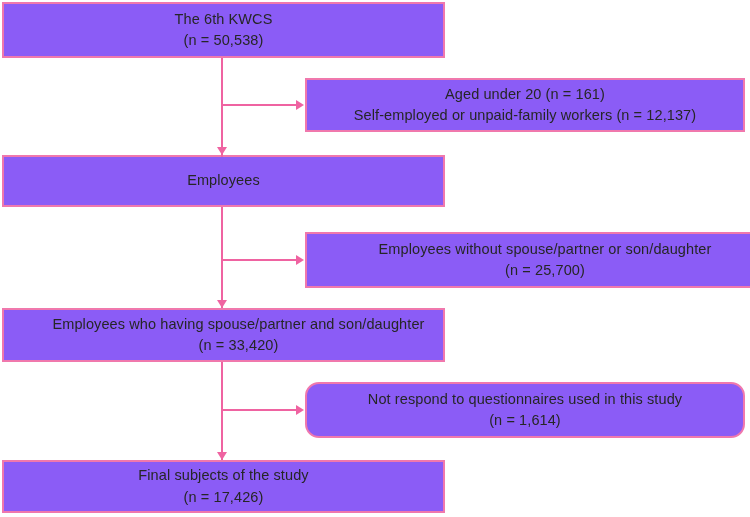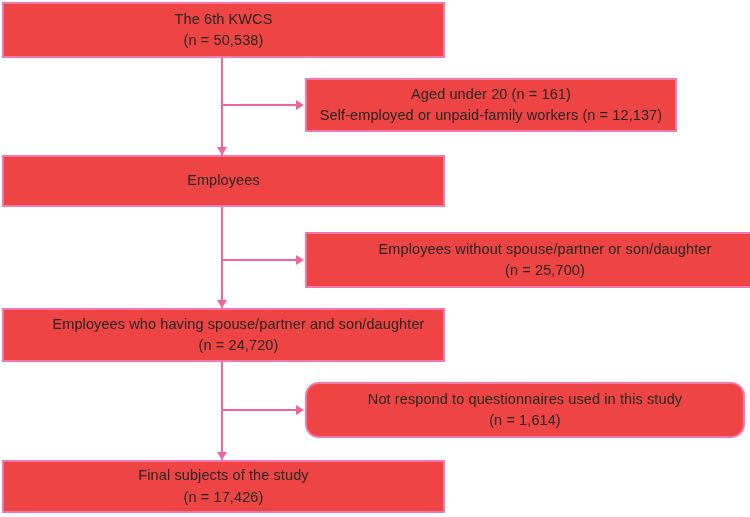--- a/index.html
+++ b/index.html
@@ -15,21 +15,21 @@
   #flow-canvas {
     position: relative;
     width: 750px;
     height: 517px;
     background: #ffffff;
     overflow: hidden;
   }
   .node {
     position: absolute;
     box-sizing: border-box;
-    background: #ef4444;
+    background: #8b5cf6;
     border: 2px solid #f078ad;
     display: flex;
     flex-direction: column;
     align-items: center;
     justify-content: center;
     text-align: center;
     color: #262626;
     font-size: 14.5px;
     line-height: 1.45;
     letter-spacing: 0.1px;
@@ -38,21 +38,21 @@
   .node .line {
     display: block;
     white-space: nowrap;
   }
   
   #node-kwcs       { left: 2px;   top: 2px;   width: 443px; height: 56px; }
   #node-employees  { left: 2px;   top: 155px; width: 443px; height: 52px; }
   #node-withfamily { left: 2px;   top: 308px; width: 443px; height: 54px; padding-left: 36px; }
   #node-final      { left: 2px;   top: 460px; width: 443px; height: 53px; }
   
-  #node-excl-age      { left: 305px; top: 78px;  width: 372px; height: 54px; }
+  #node-excl-age      { left: 305px; top: 78px;  width: 440px; height: 54px; }
   #node-excl-nofamily { left: 305px; top: 232px; width: 480px; height: 56px; }
   #node-excl-nonresp  { left: 305px; top: 382px; width: 440px; height: 56px; border-radius: 14px; }
 
   
   .conn {
     position: absolute;
     background: #ef63a1;
   }
   .v-line { width: 2px; }
   .h-line { height: 2px; }
@@ -100,21 +100,21 @@
     <span class="line">The 6th KWCS</span>
     <span class="line">(n = 50,538)</span>
   </div>
 
   <div class="node" id="node-employees">
     <span class="line">Employees</span>
   </div>
 
   <div class="node" id="node-withfamily">
     <span class="line">Employees who having spouse/partner and son/daughter</span>
-    <span class="line">(n = 24,720)</span>
+    <span class="line">(n = 33,420)</span>
   </div>
 
   <div class="node" id="node-final">
     <span class="line">Final subjects of the study</span>
     <span class="line">(n = 17,426)</span>
   </div>
 
   <div class="node" id="node-excl-age">
     <span class="line">Aged under 20 (n = 161)</span>
     <span class="line">Self-employed or unpaid-family workers (n = 12,137)</span>

